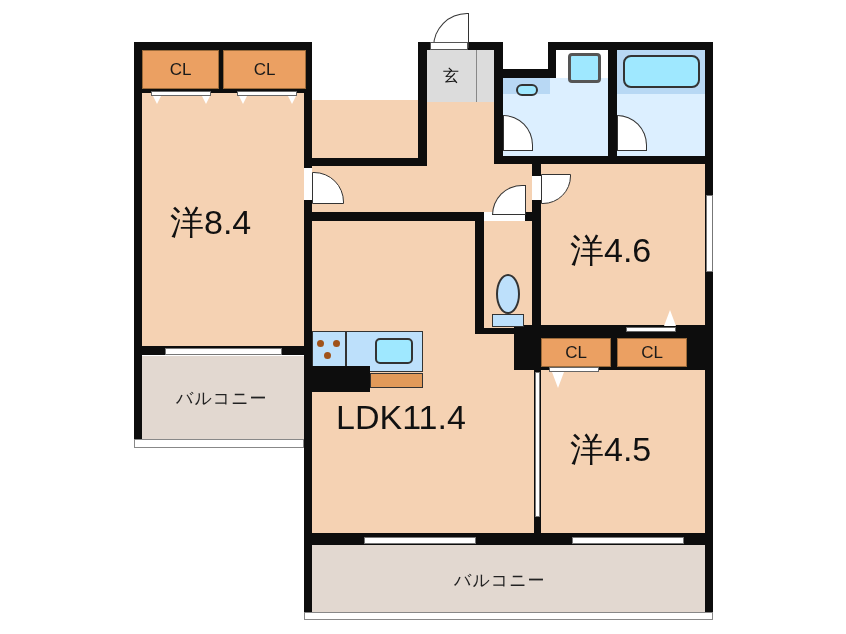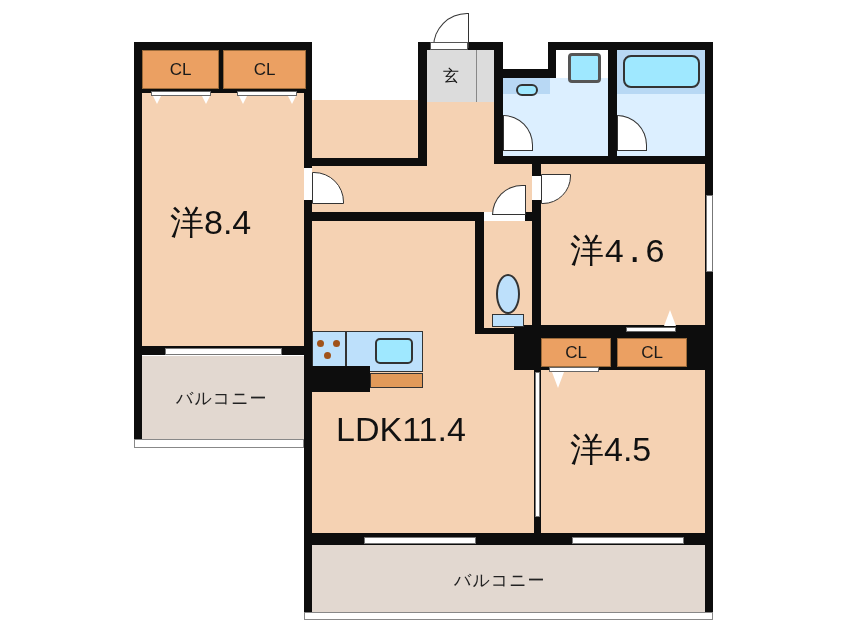--- a/index.html
+++ b/index.html
@@ -131,18 +131,18 @@
 <div class="abs" style="left:535px;top:372px;width:5px;height:145px;background:#fff;border:1px solid #777;"></div>
 
 <div class="window" style="left:165px;top:348px;width:115px;height:5px;"></div>
 <div class="window" style="left:364px;top:537px;width:110px;height:5px;"></div>
 <div class="window" style="left:572px;top:537px;width:110px;height:5px;"></div>
 <div class="window" style="left:706px;top:195px;width:5px;height:75px;"></div>
 <div class="abs" style="left:134px;top:439px;width:170px;height:9px;background:#fff;border:1px solid #888;"></div>
 <div class="abs" style="left:304px;top:612px;width:409px;height:8px;background:#fff;border:1px solid #888;"></div>
 
 <div class="label big" style="left:170px;top:200px;">洋8.4</div>
-<div class="label big" style="left:570px;top:228px;font-family:Liberation Mono, monospace;">洋4.6</div>
+<div class="label big" style="left:570px;top:228px;">洋4.6</div>
 <div class="label big" style="left:570px;top:427px;">洋4.5</div>
-<div class="label big" style="left:336px;top:410px;">LDK11.4</div>
+<div class="label big" style="left:336px;top:398px;">LDK11.4</div>
 <div class="label" style="left:443px;top:66px;font-size:16px;">玄</div>
 <div class="label bal-label" style="left:176px;top:387px;">バルコニー</div>
 <div class="label bal-label" style="left:454px;top:569px;">バルコニー</div>
 
 </body></html>

